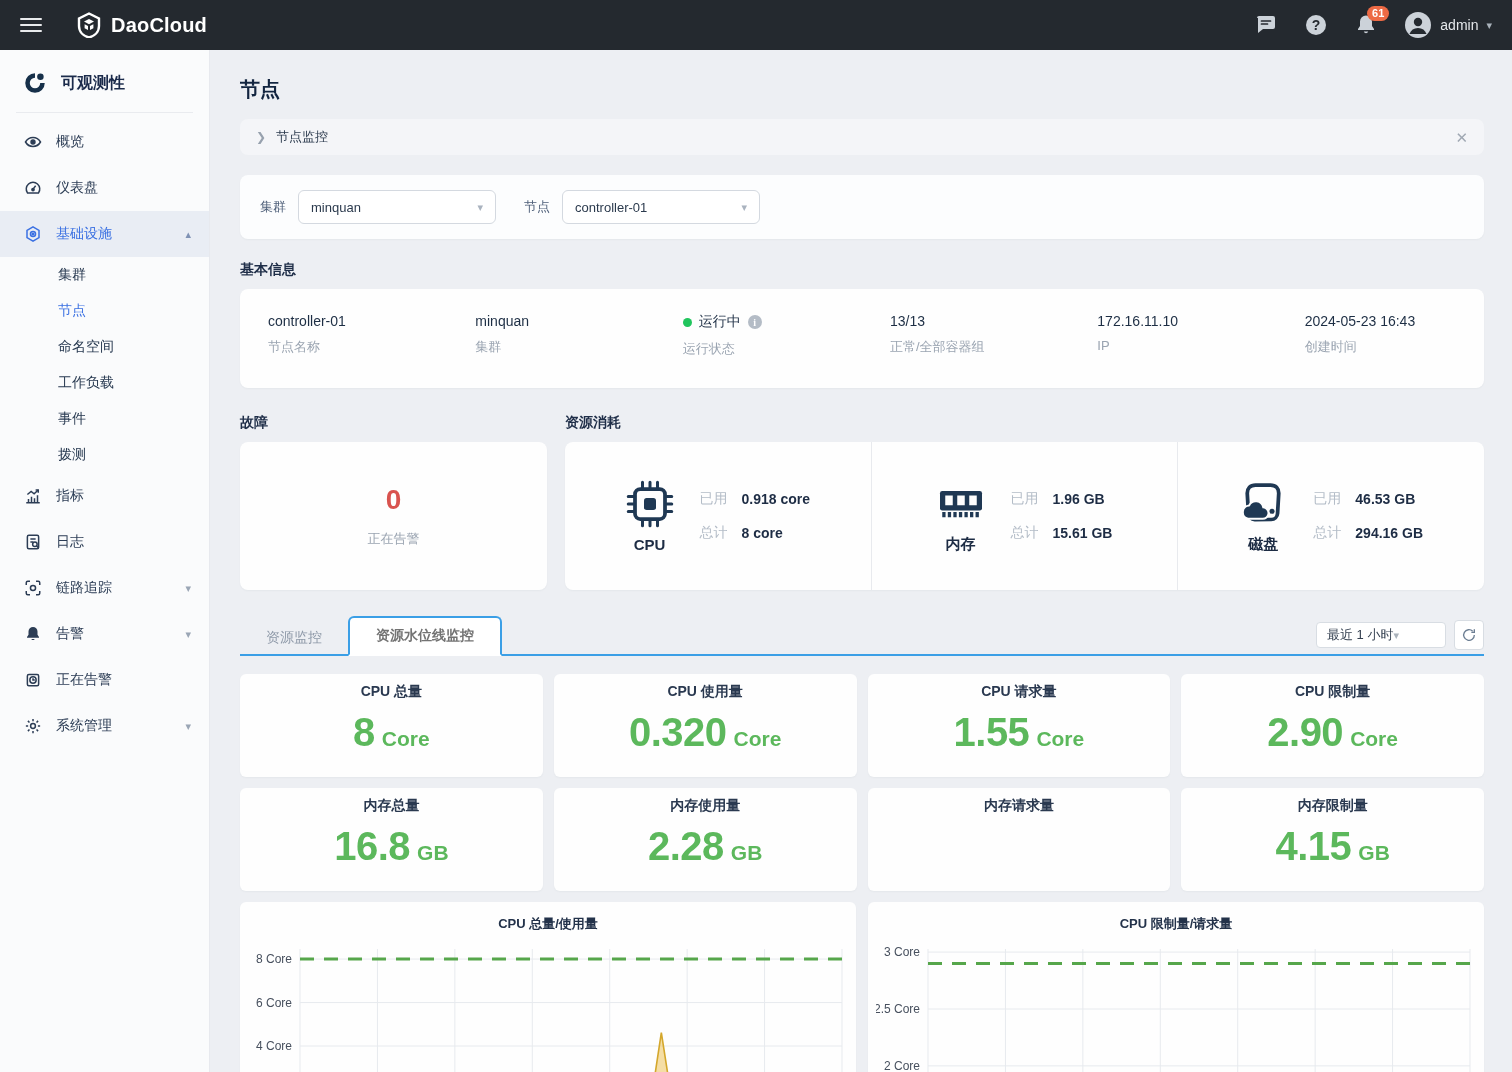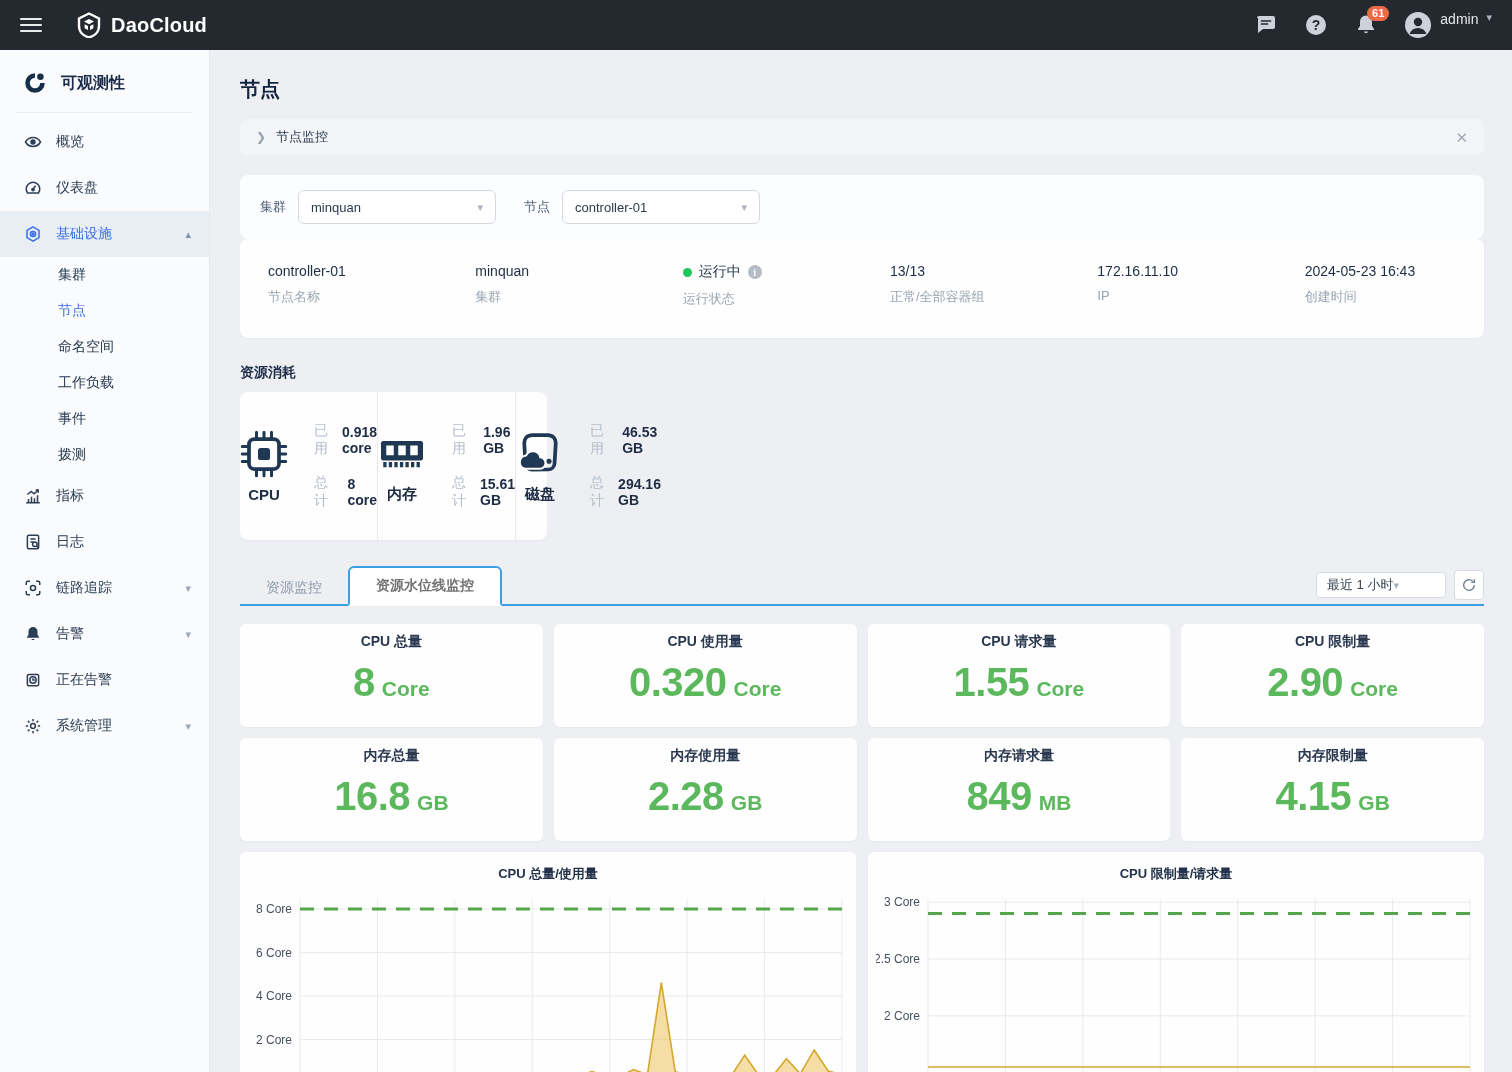--- a/index.html
+++ b/index.html
@@ -11,21 +11,21 @@
     padding:0 20px; color:#fff; }
   .hamburger { width:22px; display:flex; flex-direction:column; gap:4px; cursor:pointer; }
   .hamburger span { height:2px; background:#e8eaec; border-radius:1px; }
   .brand { display:flex; align-items:center; gap:9px; margin-left:34px; cursor:pointer; }
   .brand-name { font-size:20px; font-weight:bold; letter-spacing:.2px; }
   .topbar-right { margin-left:auto; display:flex; align-items:center; gap:26px; }
   .tb-icon { width:24px; height:24px; color:#ccd2d9; cursor:pointer; position:relative; }
   .tb-icon svg { width:100%; height:100%; }
   .badge { position:absolute; top:-7px; right:-11px; background:#ed6a45; color:#fff;
     font-size:11px; font-weight:bold; border-radius:9px; padding:1px 5px; line-height:13px; }
-  .user-menu { display:flex; gap:8px; cursor:pointer; }
+  .user-menu { display:flex; align-items:center; gap:8px; cursor:pointer; }
   .user-name { font-size:14px; color:#e4e7ea; }
   .chev { color:#aab2bb; font-size:11px; }
 
   
   .sidebar { position:absolute; top:50px; left:0; width:210px; bottom:0;
     background:#fafbfc; border-right:1px solid #e7e9ee; }
   .module-head { display:flex; align-items:center; gap:13px; padding:20px 22px 16px; cursor:pointer; }
   .module-head .micon { width:26px; height:26px; color:#17304a; }
   .module-head .micon svg{ width:100%; height:100%; }
   .module-title { font-size:16px; font-weight:bold; color:#1b2b4b; }
@@ -324,20 +324,21 @@
       <span class="select-val">minquan</span>
       <span class="chev">▾</span>
     </div>
     <span class="f-label" style="margin-left:16px">节点</span>
     <div class="select-box">
       <span class="select-val">controller-01</span>
       <span class="chev">▾</span>
     </div>
   </div>
 
+  <div class="section-label">基本信息</div>
   <div class="card info-card">
     <div class="info-col">
       <div class="info-val">controller-01</div>
       <div class="info-lab">节点名称</div>
     </div>
     <div class="info-col">
       <div class="info-val">minquan</div>
       <div class="info-lab">集群</div>
     </div>
     <div class="info-col">
@@ -356,20 +357,27 @@
       <div class="info-val">172.16.11.10</div>
       <div class="info-lab">IP</div>
     </div>
     <div class="info-col">
       <div class="info-val">2024-05-23 16:43</div>
       <div class="info-lab">创建时间</div>
     </div>
   </div>
 
   <div class="two-col">
+    <div>
+      <div class="section-label" style="margin-top:8px">故障</div>
+      <div class="card fault-card">
+        <div class="fault-num">0</div>
+        <div class="fault-lab">正在告警</div>
+      </div>
+    </div>
     <div>
       <div class="section-label" style="margin-top:8px">资源消耗</div>
       <div class="card res-card">
 
         <div class="res-block">
           <div class="res-icon-wrap">
             <span>
               <svg viewBox="0 0 64 64">
                   <g stroke="currentColor" stroke-width="4" stroke-linecap="round">
                     <path d="M22 3v7M32 3v7M42 3v7M22 54v7M32 54v7M42 54v7M3 22h7M3 32h7M3 42h7M54 22h7M54 32h7M54 42h7"></path>
@@ -489,21 +497,20 @@
     <div class="stat-card">
       <div class="stat-title">内存总量</div>
       <div class="stat-value-line"><span class="stat-value">16.8</span><span class="stat-unit">GB</span></div>
     </div>
     <div class="stat-card">
       <div class="stat-title">内存使用量</div>
       <div class="stat-value-line"><span class="stat-value">2.28</span><span class="stat-unit">GB</span></div>
     </div>
     <div class="stat-card">
       <div class="stat-title">内存请求量</div>
-      <div class="stat-value-line"><span class="stat-value">849</span><span class="stat-unit">MB</span></div>
     </div>
     <div class="stat-card">
       <div class="stat-title">内存限制量</div>
       <div class="stat-value-line"><span class="stat-value">4.15</span><span class="stat-unit">GB</span></div>
     </div>
   </div>
 
   <div class="charts-grid">
     <div class="chart-card">
       <div class="chart-title">CPU 总量/使用量</div>

